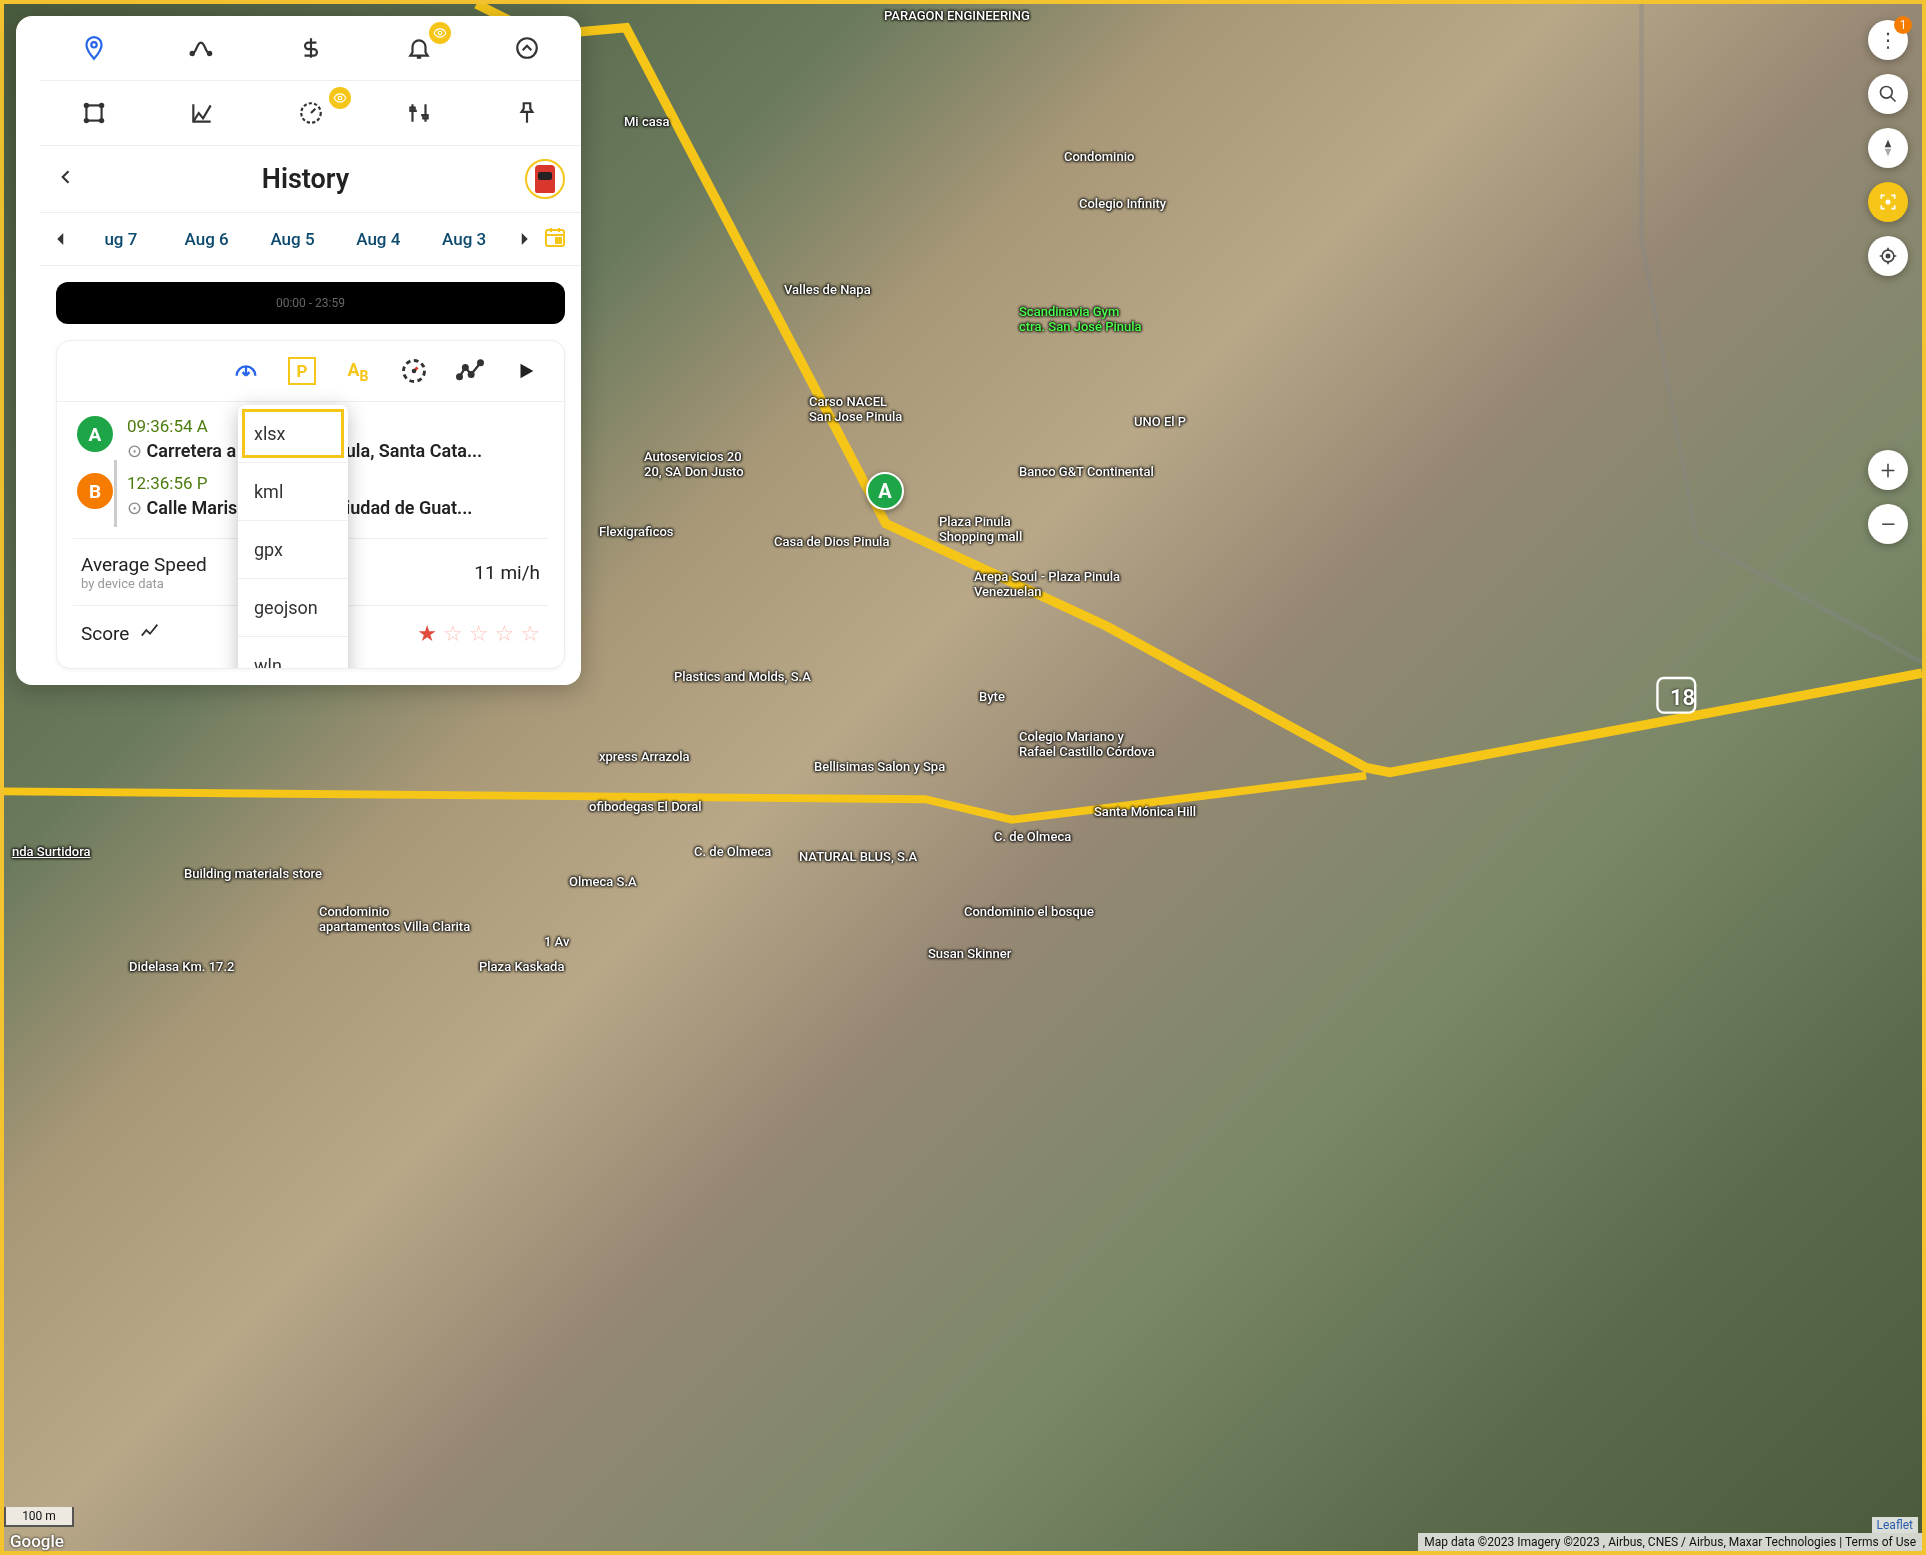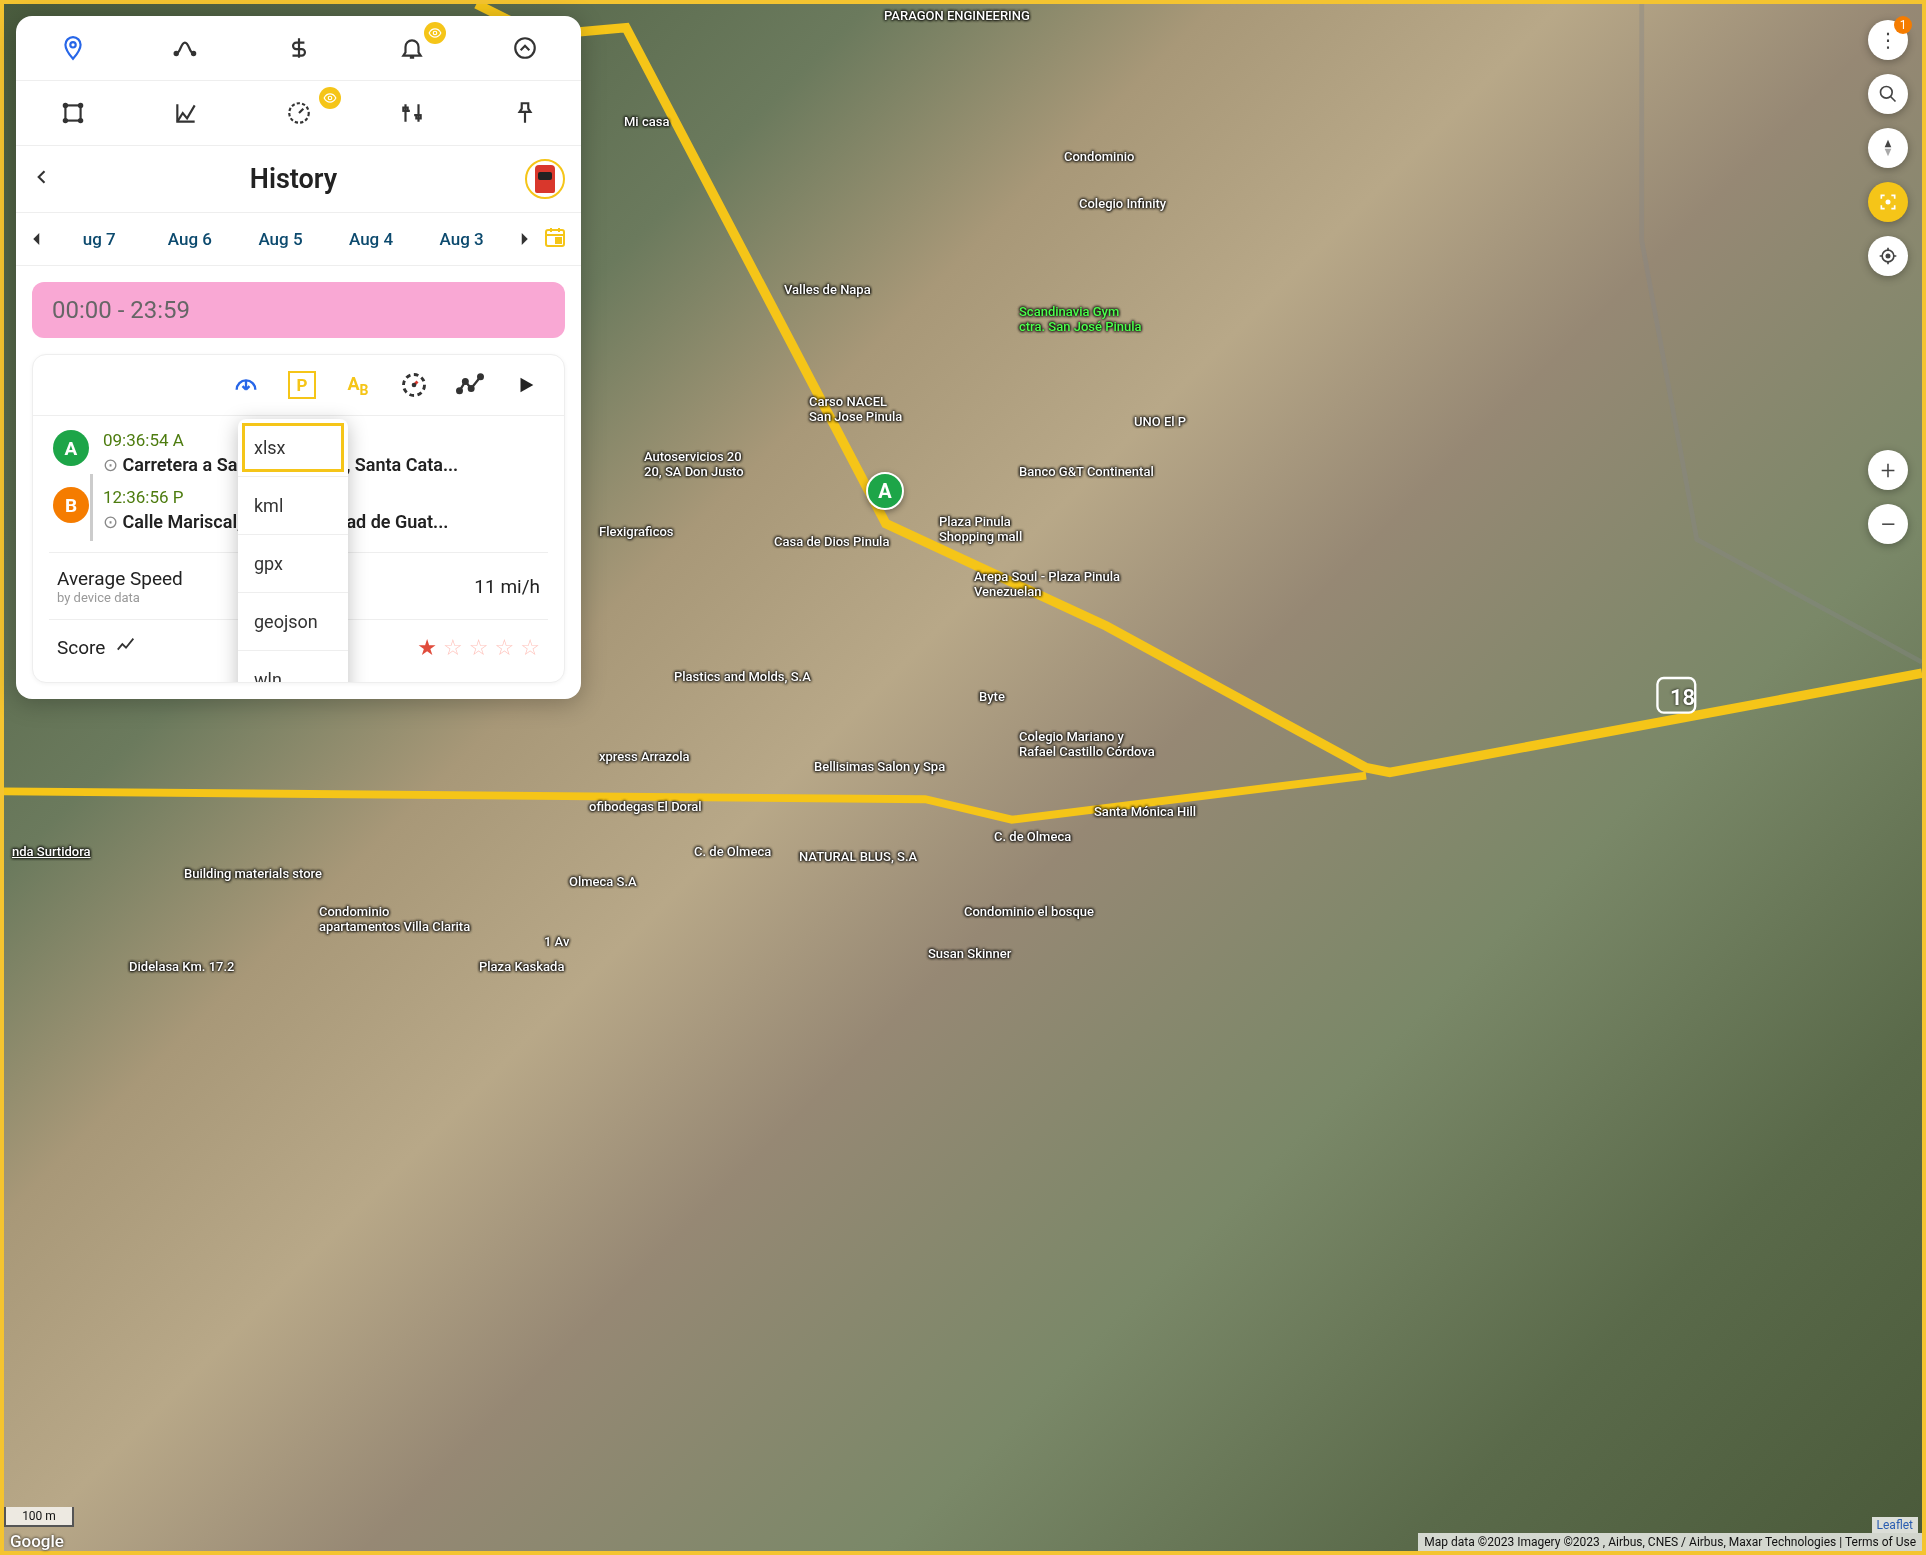--- a/index.html
+++ b/index.html
@@ -22,21 +22,21 @@
   .poi { position:absolute; font-size:13px; color:#fff; text-shadow: 0 0 3px #000, 0 0 3px #000, 0 0 3px #000; white-space:nowrap; font-weight:500; pointer-events:none; }
   .poi.green { color:#4dff4d; }
 
   
   .map-marker-a { position:absolute; width:38px; height:38px; background:#1da548; color:#fff; border-radius:50%; display:flex; align-items:center; justify-content:center; font-weight:700; font-size:20px; border:2px solid #fff; box-shadow:0 2px 6px rgba(0,0,0,.4); }
 
   
   .panel {
     position:absolute; top:16px; left:16px; width:565px;
     background:#fff; border-radius:16px; box-shadow:0 4px 24px rgba(0,0,0,.25);
-    display:flex; flex-direction:column;
+    display:flex; flex-direction:column;padding-left:24px;
   }
   .tab-row { display:flex; }
   .tab-row:first-child { border-bottom:1px solid #eee; }
   .tab-btn { flex:1; height:64px; display:flex; align-items:center; justify-content:center; position:relative; cursor:pointer; }
   .tab-btn svg { width:26px; height:26px; }
   .tab-btn.active svg { stroke:#2766e8; }
   .tab-badge { position:absolute; top:6px; right:22px; width:22px; height:22px; background:#f5c518; border-radius:50%; display:flex; align-items:center; justify-content:center; }
   .tab-badge svg { width:14px; height:14px; stroke:#fff; }
 
   .history-header { display:flex; align-items:center; padding:0 16px; height:68px; border-top:1px solid #eee; border-bottom:1px solid #eee; }
@@ -44,21 +44,21 @@
   .history-title { flex:1; text-align:center; font-size:27px; font-weight:600; color:#222; }
   .vehicle-circ { width:40px; height:40px; border:2px solid #f5c518; border-radius:50%; display:flex; align-items:center; justify-content:center; }
   .vehicle-circ .car { width:20px; height:28px; background:#d9372c; border-radius:4px 4px 2px 2px; position:relative; }
   .vehicle-circ .car::before { content:''; position:absolute; top:7px; left:3px; right:3px; height:8px; background:#222; border-radius:2px; }
 
   .date-row { display:flex; align-items:center; padding:6px 10px 6px 6px; border-bottom:1px solid #eee; gap:4px; }
   .date-chev { width:30px; height:40px; display:flex; align-items:center; justify-content:center; cursor:pointer; }
   .date-item { flex:1; text-align:center; font-size:17px; color:#0c4a6e; font-weight:500; cursor:pointer; }
   .cal-icon { width:28px; color:#f5c518; cursor:pointer; }
 
-  .time-range { margin:16px; padding:14px 20px; background:#f9a8d4; border-radius:12px; font-size:24px; color:#666; }
+  .time-range { margin:16px; padding:14px 20px; background:#000000; border-radius:12px; font-size:12px; color:#666;text-align:center; }
 
   
   .trip-card { margin:0 16px 16px; border:1px solid #eee; border-radius:14px; background:#fff; box-shadow:0 1px 4px rgba(0,0,0,.05); overflow:hidden; padding-bottom:8px; }
   .action-row { display:flex; justify-content:flex-end; gap:28px; padding:16px 24px; border-bottom:1px solid #eee; position:relative; }
   .action-icn { width:28px; height:28px; display:flex; align-items:center; justify-content:center; cursor:pointer; }
   .p-icon { border:2px solid #f5c518; color:#f5c518; font-weight:700; width:28px; height:28px; display:flex; align-items:center; justify-content:center; font-size:17px; }
   .ab-icon { color:#f5c518; font-weight:700; font-size:18px; }
   .ab-icon sub { font-size:14px; }
 
   .trip-body { padding:14px 20px 10px; position:relative; }

